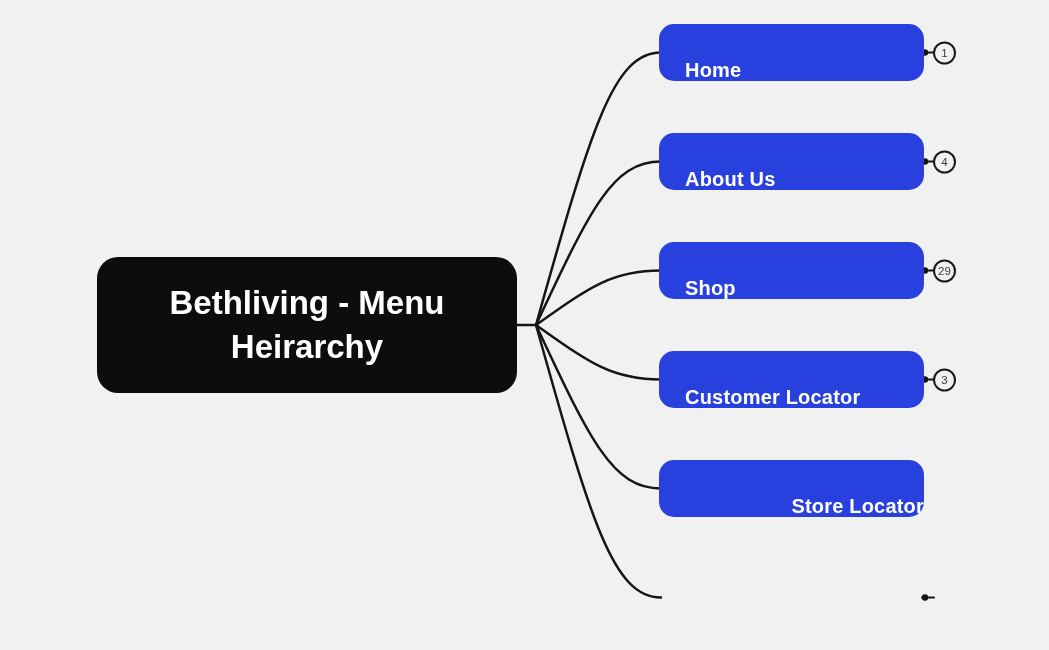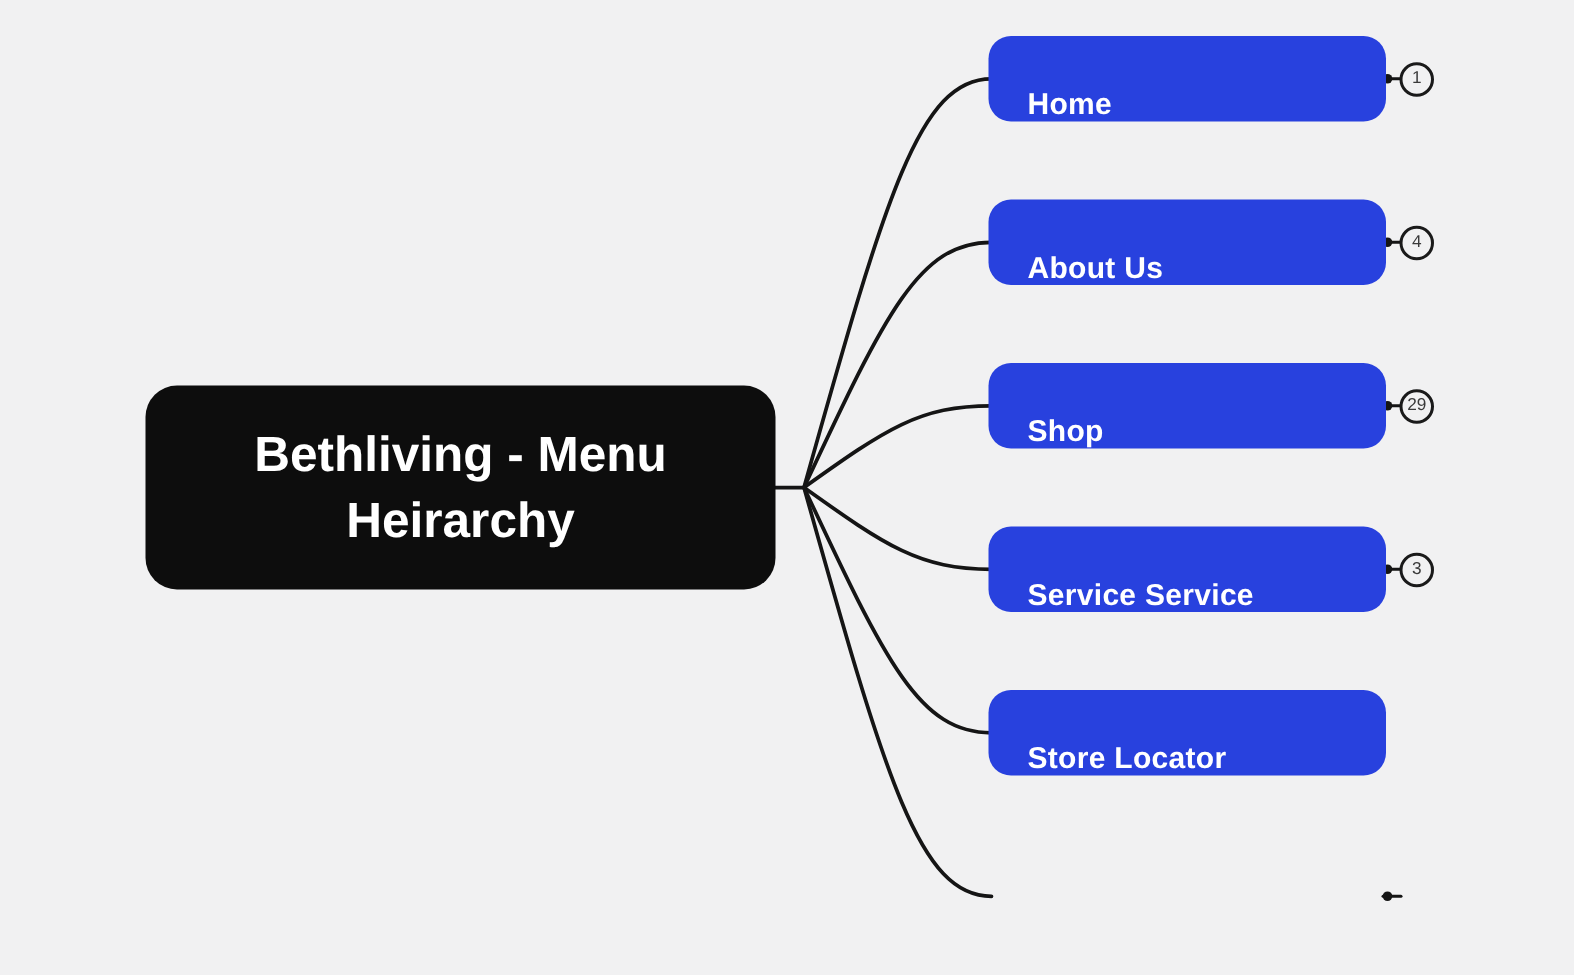--- a/index.html
+++ b/index.html
@@ -74,21 +74,21 @@
     border-radius:50%;
     background:var(--bg);
     display:flex;align-items:center;justify-content:center;
     font-size:11.5px;
     font-weight:400;
     color:var(--badge-text);
     cursor:pointer;
   }
   
   .c0{top:24px;} .c1{top:133px;} .c2{top:242px;text-align:center;}
-  .c3{top:351px;} .c4{top:460px;} .c5{top:569px;}
+  .c3{top:351px;} .c4{top:460px;justify-content:flex-end;} .c5{top:569px;}
 </style>
 </head>
 <body>
 
 <div class="stage">
 
   <svg id="edges" xmlns="http://www.w3.org/2000/svg" viewBox="0 0 1049 650">
       <path d="M515 325 L536 325" fill="none" stroke="#151515" stroke-width="2.5" stroke-linecap="round"></path>
       <path d="M536 325 C 591 128.8, 613 52.5, 661 52.5" fill="none" stroke="#151515" stroke-width="2.5" stroke-linecap="round"></path>
       <path d="M922 52.5 L934 52.5" fill="none" stroke="#151515" stroke-width="2" stroke-linecap="round"></path>
@@ -121,21 +121,21 @@
     <span class="label">About Us</span>
     <span class="badge">4</span>
   </div>
 
   <div class="child c2">
     <span class="label">Shop</span>
     <span class="badge">29</span>
   </div>
 
   <div class="child c3">
-    <span class="label">Service Service</span>
+    <span class="label">Customer Locator</span>
     <span class="badge">3</span>
   </div>
 
   <div class="child c4">
     <span class="label">Store Locator</span>
   </div>
 
 
 </div>
 

